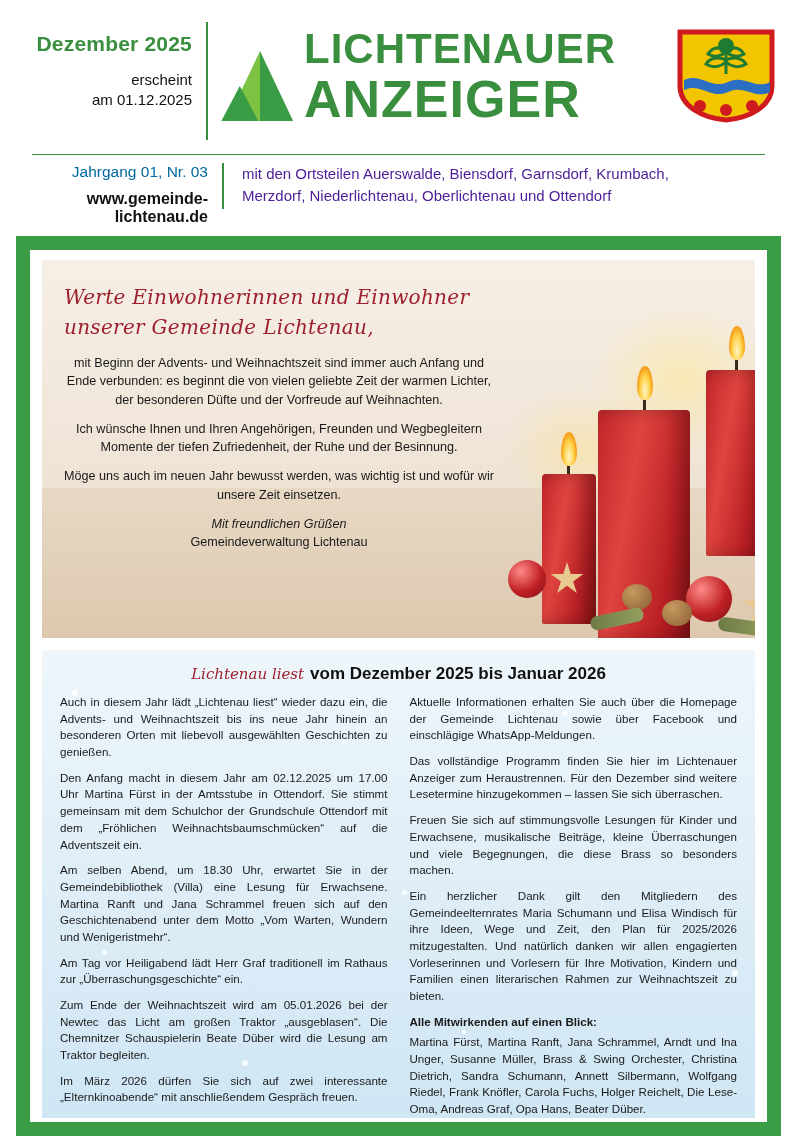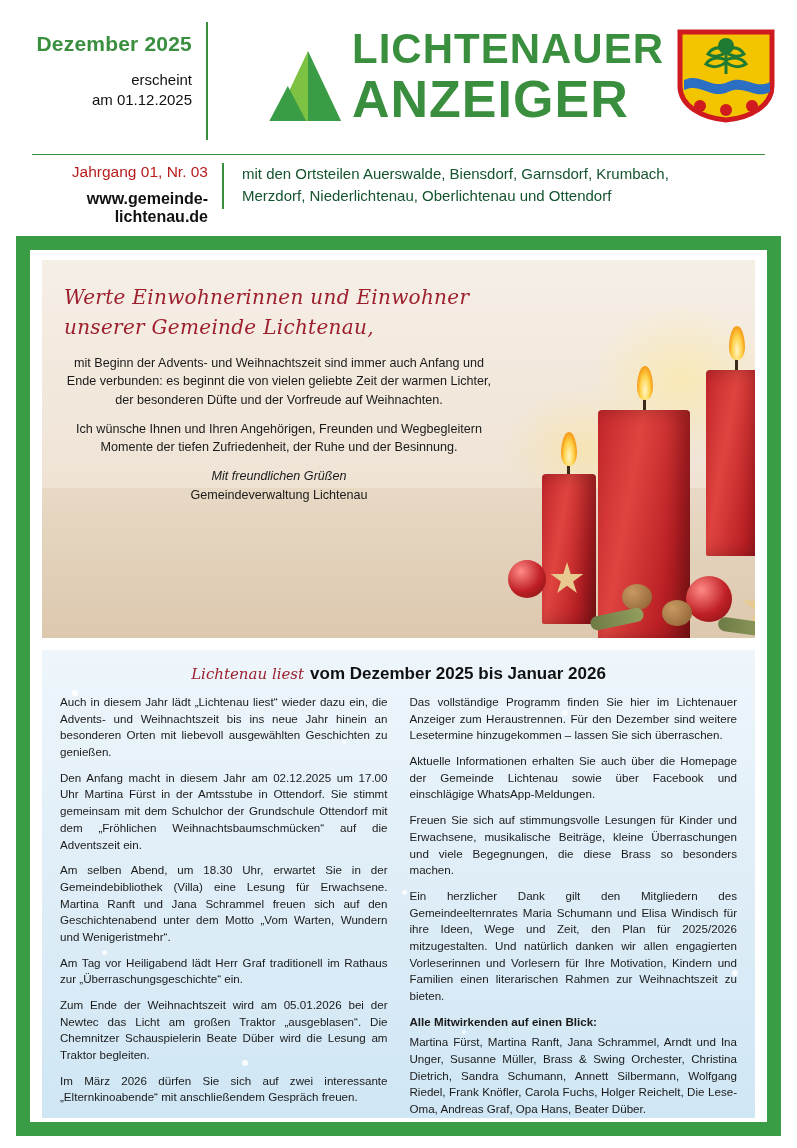--- a/index.html
+++ b/index.html
@@ -46,21 +46,20 @@
     width: 2px;
     background: #3a8f3f;
     align-self: stretch;
     margin-top: 4px;
     margin-bottom: 8px;
     height: 118px;
   }
   .mast-center {
     flex: 1;
     position: relative;
-    margin-left: 48px;
   }
   .logo-mark {
     position: absolute;
     left: 6px;
     top: 22px;
     width: 92px;
     height: 92px;
   }
   .title-block {
     padding-left: 96px;
@@ -96,29 +95,29 @@
   .mast-bottom {
     display: flex;
     align-items: flex-start;
     padding: 8px 16px 0 16px;
   }
   .mb-left {
     width: 190px;
     text-align: right;
     padding-right: 14px;
   }
-  .mb-year { font-size: 15.5px; color: #b91c1c; }
+  .mb-year { font-size: 15.5px; color: #0369a1; }
   .mb-url { font-size: 16px; color: #111; margin-top: 9px; font-weight: bold; }
   .mb-div { width: 2px; background: #3a8f3f; height: 46px; }
   .mb-right {
     flex: 1;
     padding-left: 18px;
     font-size: 15px;
     line-height: 1.45;
-    color: #14532d;
+    color: #4c1d95;
   }
 
   
   .green-frame {
     position: absolute;
     left: 16px;
     top: 236px;
     width: 765px;
     height: 900px;
     background: #3a9c45;
@@ -355,20 +354,21 @@
         <div class="pine" style="left:676px; top:360px; transform:rotate(8deg);"></div>
       </div>
 
       <div class="greet-text">
         <div class="script">Werte Einwohnerinnen und Einwohner</div>
         <div class="script">unserer Gemeinde Lichtenau,</div>
 
         <div class="greet-body">
           <p>mit Beginn der Advents- und Weihnachtszeit sind immer auch Anfang und Ende verbunden: es beginnt die von vielen geliebte Zeit der warmen Lichter, der besonderen Düfte und der Vorfreude auf Weihnachten.</p>
           <p>Ich wünsche Ihnen und Ihren Angehörigen, Freunden und Wegbegleitern Momente der tiefen Zufriedenheit, der Ruhe und der Besinnung.</p>
+          <p>Möge uns auch im neuen Jahr bewusst werden, was wichtig ist und wofür wir unsere Zeit einsetzen.</p>
           <p class="greet-sign">Mit freundlichen Grüßen</p>
           <p>Gemeindeverwaltung Lichtenau</p>
         </div>
 
       </div>
     </div>
 
     <div class="liest-panel">
       <div class="snow" style="left:30px; top:40px; width:6px; height:6px;"></div>
       <div class="snow" style="left:120px; top:140px; width:5px; height:5px;"></div>
@@ -389,22 +389,22 @@
         <div class="col">
           <p>Auch in diesem Jahr lädt „Lichtenau liest“ wieder dazu ein, die Advents- und Weihnachtszeit bis ins neue Jahr hinein an besonderen Orten mit liebevoll ausgewählten Geschichten zu genießen.</p>
           <p>Den Anfang macht in diesem Jahr am 02.12.2025 um 17.00 Uhr Martina Fürst in der Amtsstube in Ottendorf. Sie stimmt gemeinsam mit dem Schulchor der Grundschule Ottendorf mit dem „Fröhlichen Weihnachtsbaumschmücken“ auf die Adventszeit ein.</p>
           <p>Am selben Abend, um 18.30 Uhr, erwartet Sie in der Gemeindebibliothek (Villa) eine Lesung für Erwachsene. Martina Ranft und Jana Schrammel freuen sich auf den Geschichtenabend unter dem Motto „Vom Warten, Wundern und Wenigeristmehr“.</p>
           <p>Am Tag vor Heiligabend lädt Herr Graf traditionell im Rathaus zur „Überraschungsgeschichte“ ein.</p>
           <p>Zum Ende der Weihnachtszeit wird am 05.01.2026 bei der Newtec das Licht am großen Traktor „ausgeblasen“. Die Chemnitzer Schauspielerin Beate Düber wird die Lesung am Traktor begleiten.</p>
           <p>Im März 2026 dürfen Sie sich auf zwei interessante „Elternkinoabende“ mit anschließendem Gespräch freuen.</p>
         </div>
 
         <div class="col">
+          <p>Aktuelle Informationen erhalten Sie auch über die Homepage der Gemeinde Lichtenau sowie über Facebook und einschlägige WhatsApp-Meldungen.</p>
           <p>Das vollständige Programm finden Sie hier im Lichtenauer Anzeiger zum Heraustrennen. Für den Dezember sind weitere Lesetermine hinzugekommen – lassen Sie sich überraschen.</p>
-          <p>Aktuelle Informationen erhalten Sie auch über die Homepage der Gemeinde Lichtenau sowie über Facebook und einschlägige WhatsApp-Meldungen.</p>
           <p>Freuen Sie sich auf stimmungsvolle Lesungen für Kinder und Erwachsene, musikalische Beiträge, kleine Überraschungen und viele Begegnungen, die diese Brass so besonders machen.</p>
           <p>Ein herzlicher Dank gilt den Mitgliedern des Gemeindeelternrates Maria Schumann und Elisa Windisch für ihre Ideen, Wege und Zeit, den Plan für 2025/2026 mitzugestalten. Und natürlich danken wir allen engagierten Vorleserinnen und Vorlesern für Ihre Motivation, Kindern und Familien einen literarischen Rahmen zur Weihnachtszeit zu bieten.</p>
           <p style="margin-bottom:4px;"><b>Alle Mitwirkenden auf einen Blick:</b></p>
           <p>Martina Fürst, Martina Ranft, Jana Schrammel, Arndt und Ina Unger, Susanne Müller, Brass &amp; Swing Orchester, Christina Dietrich, Sandra Schumann, Annett Silbermann, Wolfgang Riedel, Frank Knöfler, Carola Fuchs, Holger Reichelt, Die Lese-Oma, Andreas Graf, Opa Hans, Beater Düber.</p>
           <p class="bold-italic">Fortsetzung siehe Seite 10.</p>
 
         </div>
       </div>
     </div>
 

